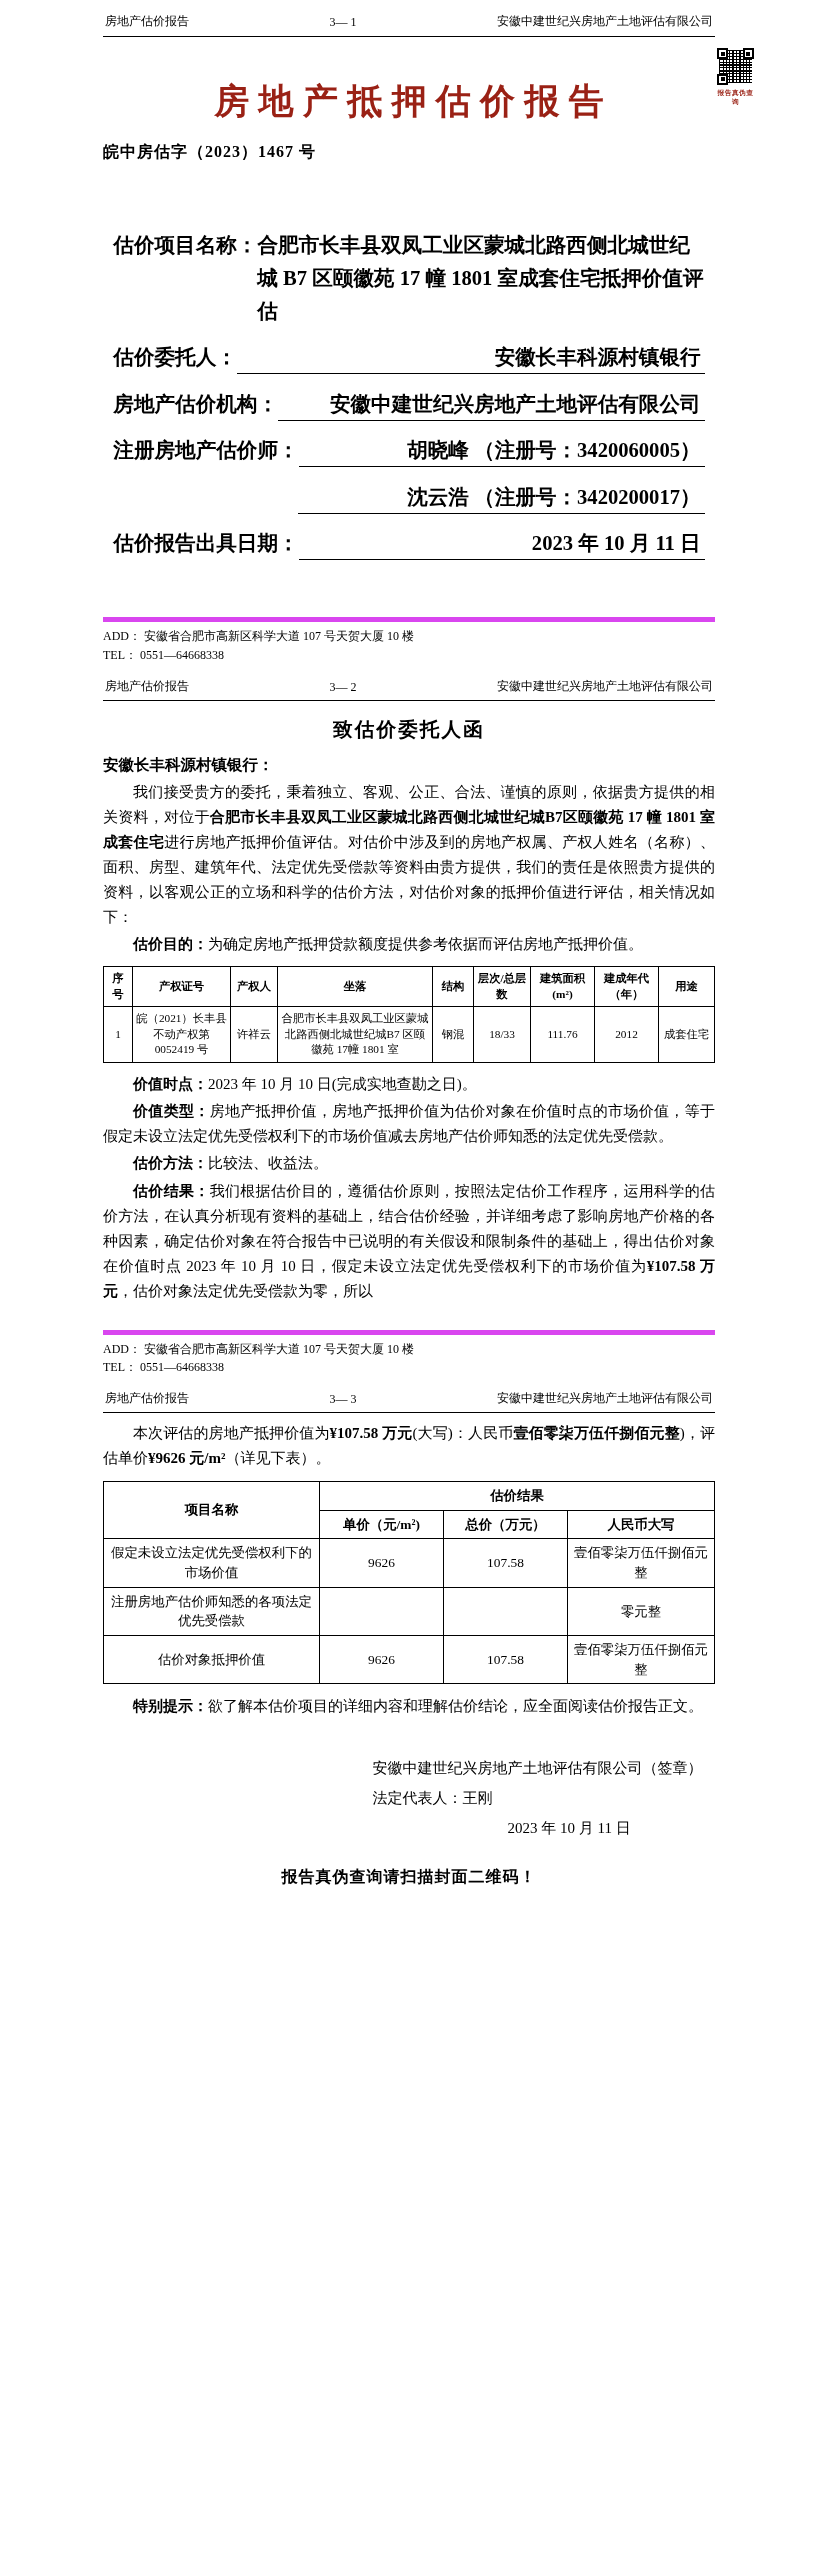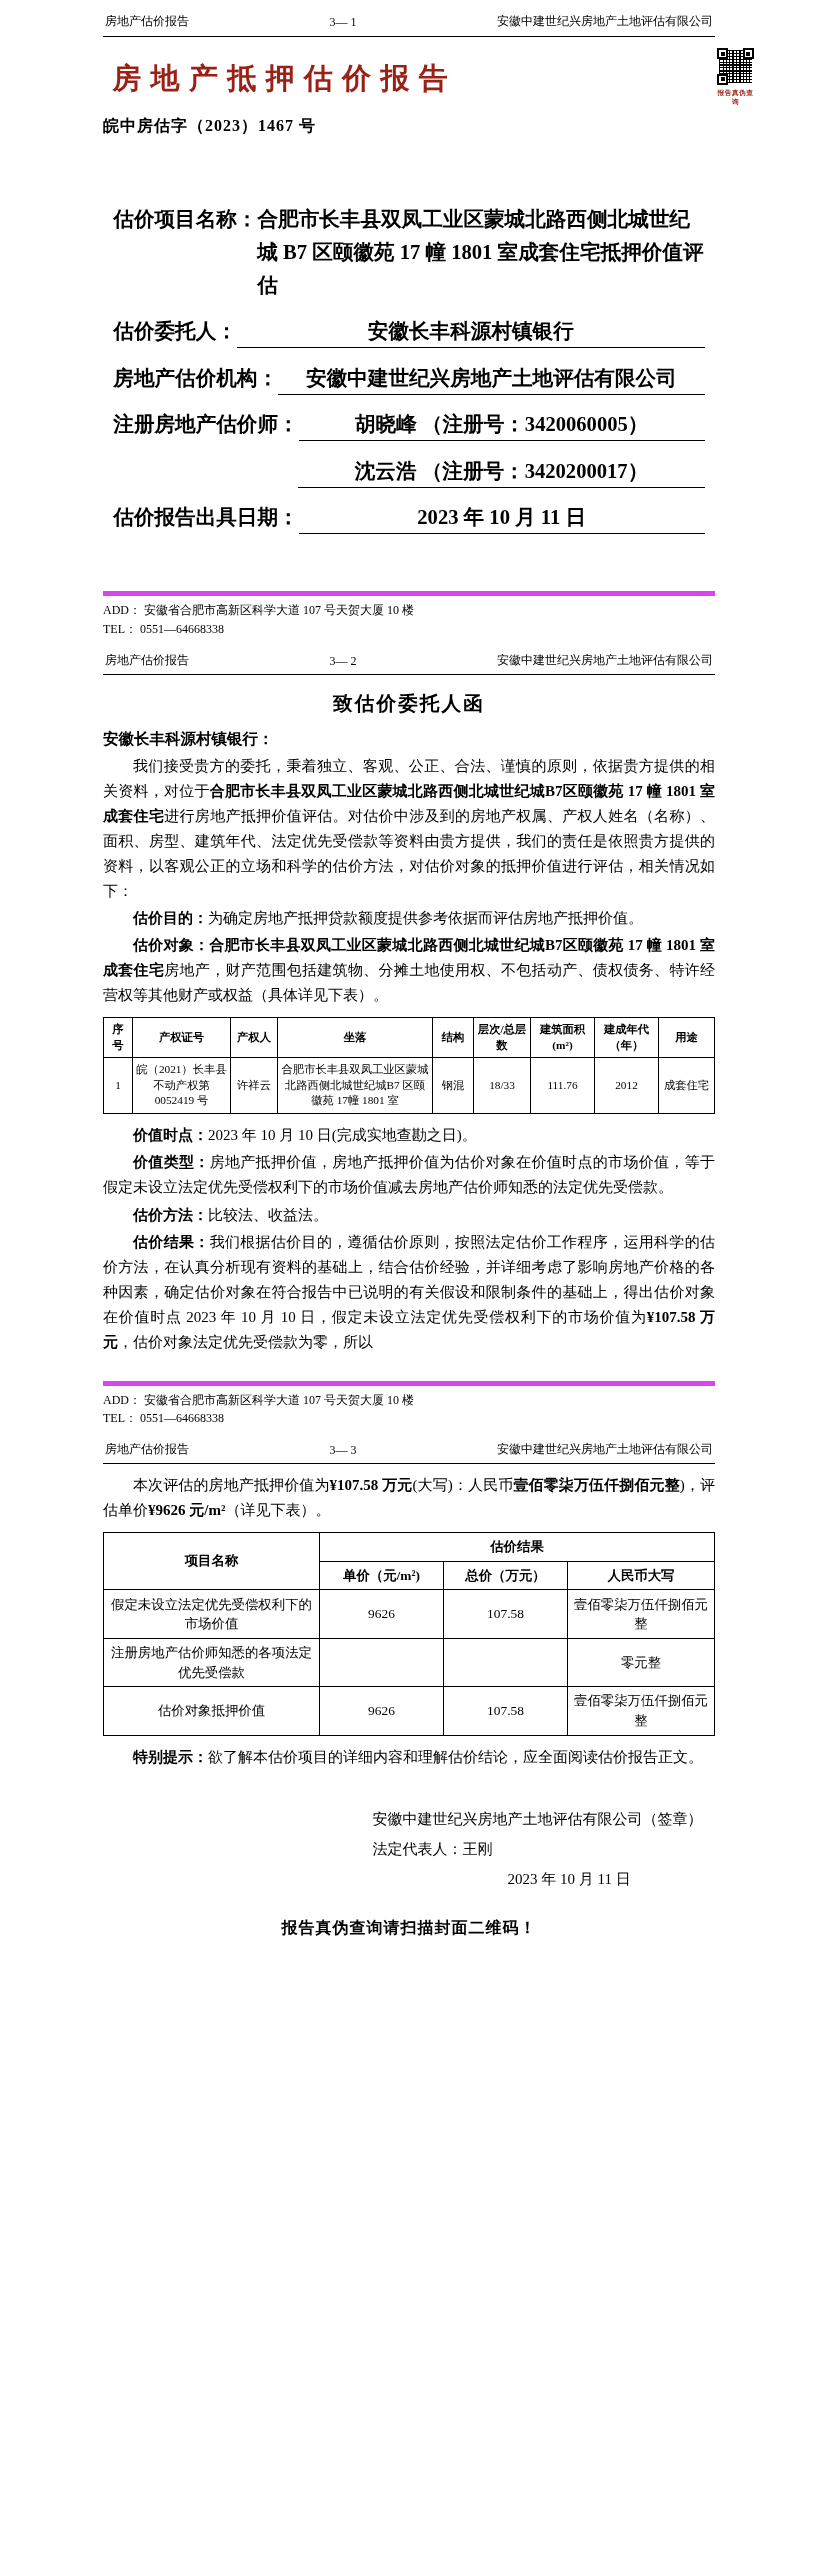--- a/index.html
+++ b/index.html
@@ -36,31 +36,31 @@
       repeating-linear-gradient(90deg,#000 0 1.5px,#fff 1.5px 3.6px,#000 3.6px 4.6px,#fff 4.6px 6.7px);
   }
   .finder { position:absolute; width:11.3px; height:11.3px; border:2.1px solid #000; background:#fff; }
   .finder i { position:absolute; left:1.5px; top:1.5px; width:4.1px; height:4.1px; background:#000; display:block; }
   .finder.tl { left:0; top:0; }
   .finder.tr { right:0; top:0; }
   .finder.bl { left:0; bottom:0; }
   .qr-caption { margin-top:3.1px; font-size:6.7px; letter-spacing:0.5px; color:var(--title-red,#9a2115); font-weight:bold; }
 
   .doc-title {
-    margin-top:22px; 
-    font-size:29px; font-weight:bold; letter-spacing:9.3px; text-indent:9.3px;
+    margin-top:41px; text-align:center;
+    font-size:35px; font-weight:bold; letter-spacing:9.3px; text-indent:9.3px;
     color:var(--title-red,#9a2115);
   }
   .doc-no { margin-top:17.5px; text-align:left; font-size:16px; font-weight:bold; letter-spacing:1px; }
 
   .cover-fields { margin:66px 10.3px 0 10.3px; font-size:20.6px; font-weight:bold; }
   .field-row { display:flex; margin-bottom:13.4px; line-height:32px; }
   .field-label { white-space:nowrap; }
   .field-value {
-    flex:1; text-align:center; border-bottom:1px solid #000; padding:0 4.1px;
+    flex:1; text-align:right; border-bottom:1px solid #000; padding:0 4.1px;
   }
   .field-project { display:block; padding-left:144px; text-indent:-144px; margin-bottom:13.4px; line-height:33px; }
   .field-project .pv { text-underline-offset:6.2px; }
   .spacer-label { display:inline-block; width:185px; }
 
   
   .letter-heading { margin:15.5px 0 11.3px; text-align:center; font-size:19.6px; font-weight:bold; letter-spacing:2.1px; }
   .salutation { font-size:15.5px; font-weight:bold; margin-bottom:4.1px; }
   .body-p { font-size:15px; line-height:25px; text-align:justify; text-indent:2em; margin:2.1px 0; }
   .body-p .lbl { font-weight:bold; }
@@ -154,21 +154,20 @@
       <span>安徽中建世纪兴房地产土地评估有限公司</span>
     </div>
 
     <h2 class="letter-heading">致估价委托人函</h2>
     <p class="salutation">安徽长丰科源村镇银行：</p>
 
     <p class="body-p"><span>我们接受贵方的委托，秉着独立、客观、公正、合法、谨慎的原则，依据贵方提供的相关资料，对位于</span><span class="em">合肥市长丰县双凤工业区蒙城北路西侧北城世纪城B7区颐徽苑 17 幢 1801 室成套住宅</span><span>进行房地产抵押价值评估。对估价中涉及到的房地产权属、产权人姓名（名称）、面积、房型、建筑年代、法定优先受偿款等资料由贵方提供，我们的责任是依照贵方提供的资料，以客观公正的立场和科学的估价方法，对估价对象的抵押价值进行评估，相关情况如下：</span></p>
 
     <p class="body-p"><span class="lbl">估价目的：</span><span>为确定房地产抵押贷款额度提供参考依据而评估房地产抵押价值。</span></p>
 
-    <p class="body-p"><span class="lbl">估价对象：</span><span class="em">合肥市长丰县双凤工业区蒙城北路西侧北城世纪城B7区颐徽苑 17 幢 1801 室成套住宅</span><span>房地产，财产范围包括建筑物、分摊土地使用权、不包括动产、债权债务、特许经营权等其他财产或权益（具体详见下表）。</span></p>
 
     <table class="prop-table">
       <thead>
         <tr>
           <th style="width:29px">序号</th>
           <th style="width:98px">产权证号</th>
           <th style="width:47px">产权人</th>
           <th style="width:155px">坐落</th>
           <th style="width:41px">结构</th>
           <th style="width:57px">层次/总层数</th>

